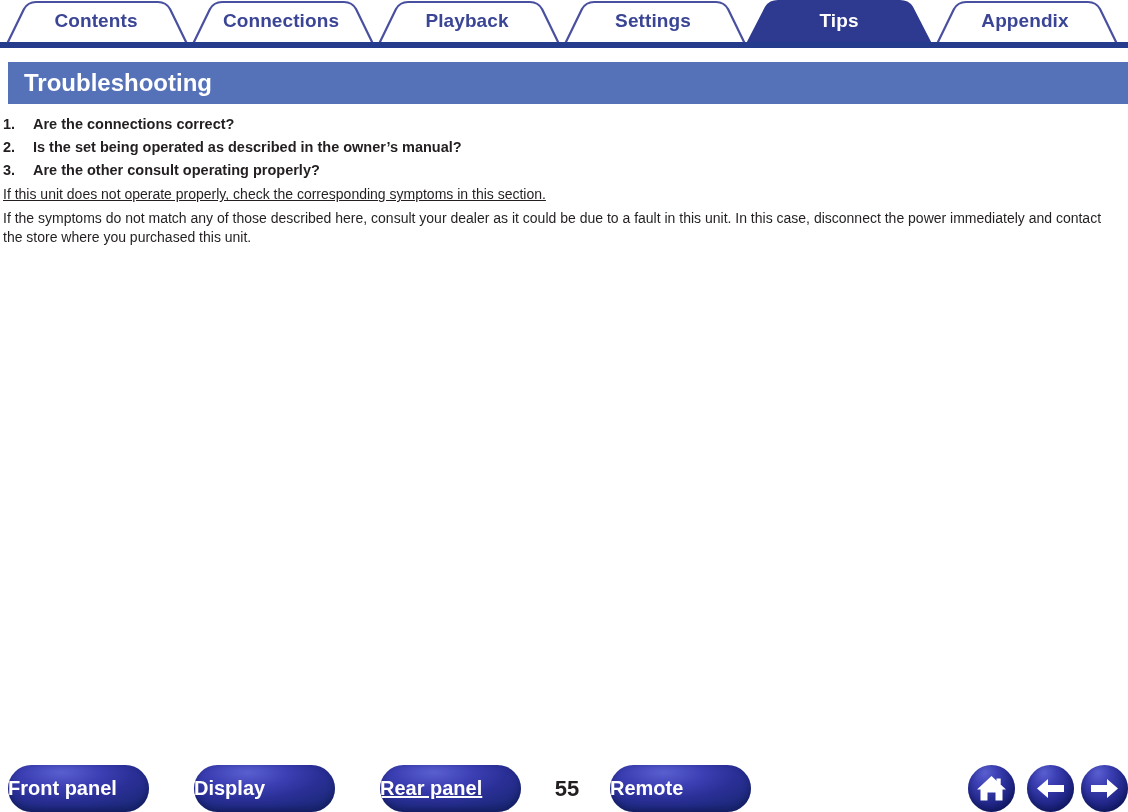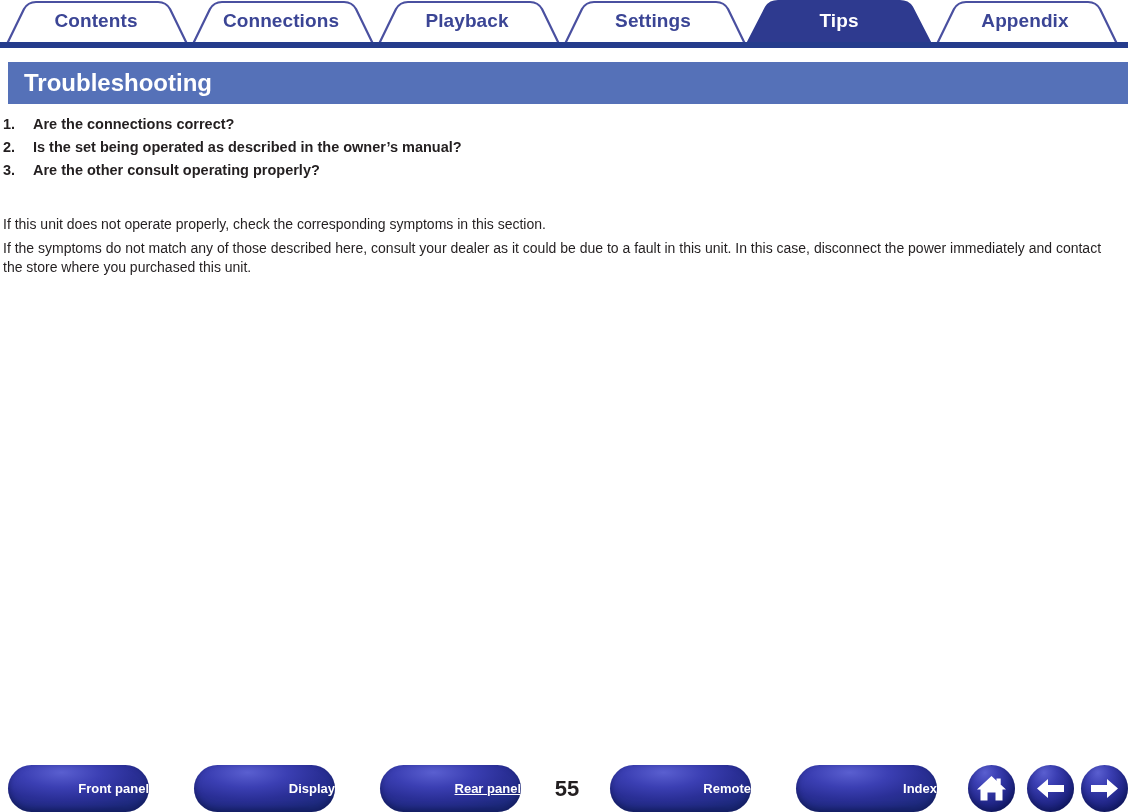--- a/index.html
+++ b/index.html
@@ -97,44 +97,44 @@
     text-align: left;
     font-weight: bold;
   }
   .para {
     font-size: 14px;
     color: #231f20;
     line-height: 19.5px;
     margin: 0;
     padding: 0 14px 0 3px;
   }
-  #para1 { margin-top: 34px; }
+  #para1 { margin-top: 4px; text-decoration: underline; }
   #para2 { margin-top: 4px; }
 
   
   #bottomnav {
     position: absolute;
     left: 0;
     top: 765px;
     width: 1128px;
     height: 47px;
   }
   .pill {
     position: absolute;
     top: 0;
     height: 47px;
     border-radius: 24px;
     background:
       radial-gradient(ellipse 78% 88% at 38% 16%, #5a5fd0 0%, #3b3fb3 36%, #2a2f96 66%, #1d2a7c 100%);
     box-shadow: inset 0 -3px 6px rgba(10,16,70,0.55);
     color: #ffffff;
-    font-size: 13px;
+    font-size: 20px;
     font-weight: bold;
     line-height: 47px;
-    text-align: right;
+    text-align: left;
     white-space: nowrap;
     overflow: hidden;
   }
   .circ {
     position: absolute;
     top: 0;
     width: 47px;
     height: 47px;
     border-radius: 50%;
     background:
@@ -198,21 +198,20 @@
   <p class="para" id="para1">If this unit does not operate properly, check the corresponding symptoms in this section.</p>
   <p class="para" id="para2">If the symptoms do not match any of those described here, consult your dealer as it could be due to a fault in this unit. In this case, disconnect the power immediately and contact the store where you purchased this unit.</p>
 </div>
 
 <div id="bottomnav">
   <div id="page-number" style="left: 540px; font-weight: bold;">55</div>
 <div class="pill" style="left: 8px; width: 141px;">Front panel</div>
     <div class="pill" style="left: 194px; width: 141px;">Display</div>
     <div class="pill" style="left: 380px; width: 141px; text-decoration: underline;">Rear panel</div>
     <div class="pill" style="left: 610px; width: 141px;">Remote</div>
-    <div class="pill" style="left: 796px; width: 141px;">Index</div>
     <div class="circ" style="left: 968px;">
       <svg width="47" height="47" viewBox="0 0 47 47">
         <path d="M23.5 11 L38 24.5 L34.5 24.5 L34.5 35.5 L27.5 35.5 L27.5 27.5 L19.5 27.5 L19.5 35.5 L12.5 35.5 L12.5 24.5 L9 24.5 Z" fill="#ffffff"></path>
         <rect x="28.5" y="13.5" width="4.2" height="6" fill="#ffffff"></rect>
       </svg>
     </div>
     <div class="circ" style="left: 1027px;">
       <svg width="47" height="47" viewBox="0 0 47 47">
         <path d="M10 23.5 L21 14 L21 20 L37 20 L37 27 L21 27 L21 33 Z" fill="#ffffff"></path>
       </svg>

